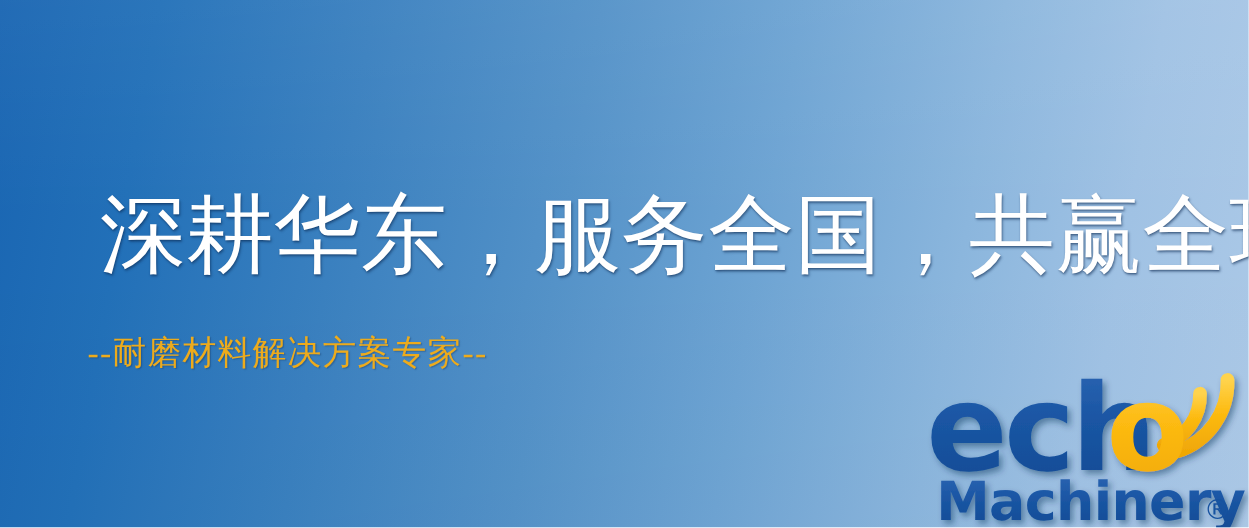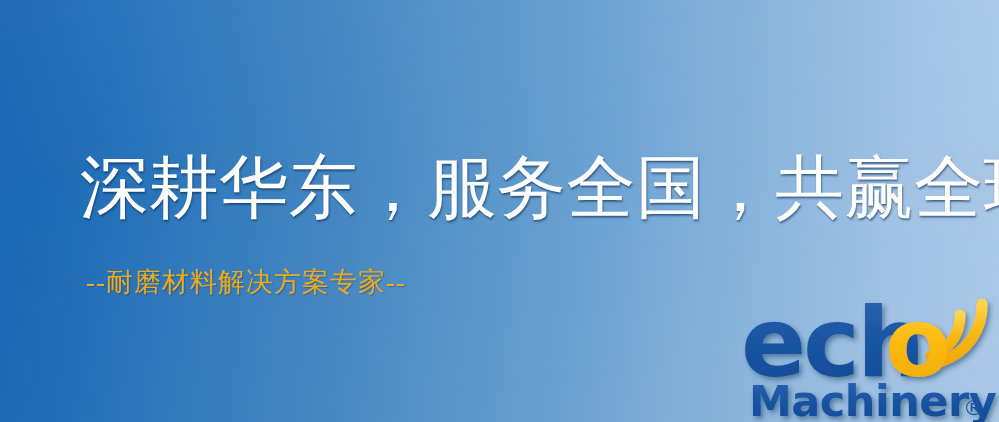--- a/index.html
+++ b/index.html
@@ -57,21 +57,21 @@
     white-space: nowrap;
     text-shadow:
       1px 2px 2px rgba(10, 40, 80, 0.45),
       0 1px 1px rgba(10, 40, 80, 0.30);
     z-index: 3;
   }
 
   
   .subtitle {
     position: absolute;
-    left: 86px;
+    left: 70px;
     top: 265px;
     margin: 0;
     font-family: "Liberation Serif", "DejaVu Serif", serif;
     font-weight: 400;
     font-size: 27px;
     line-height: 34px;
     letter-spacing: 1px;
     color: #edab1c;
     white-space: nowrap;
     text-shadow: 1px 1px 1px rgba(20, 50, 90, 0.35);

